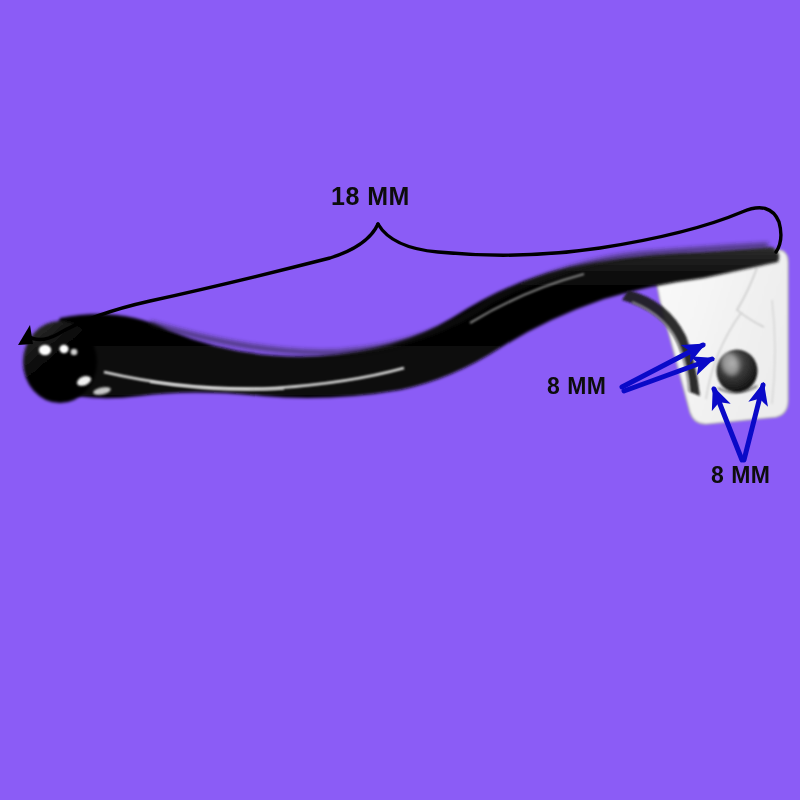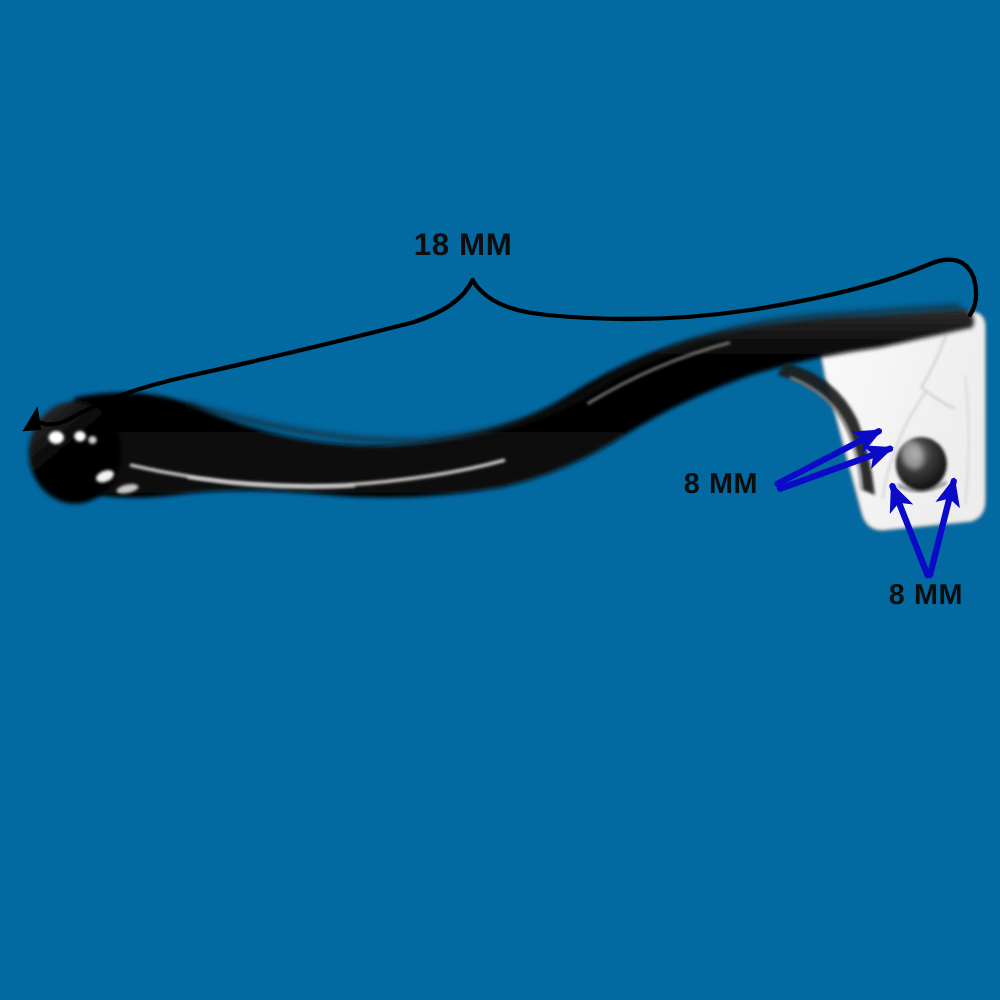--- a/index.html
+++ b/index.html
@@ -11,21 +11,21 @@
   body {
     width: 800px;
     height: 800px;
     overflow: hidden;
     font-family: "Liberation Sans", sans-serif;
   }
   #stage {
     position: relative;
     width: 800px;
     height: 800px;
-    background: #0369a1;
+    background: #8b5cf6;
   }
   #scene {
     position: absolute;
     left: 0;
     top: 0;
     width: 800px;
     height: 800px;
     display: block;
   }
   .dim-label {

